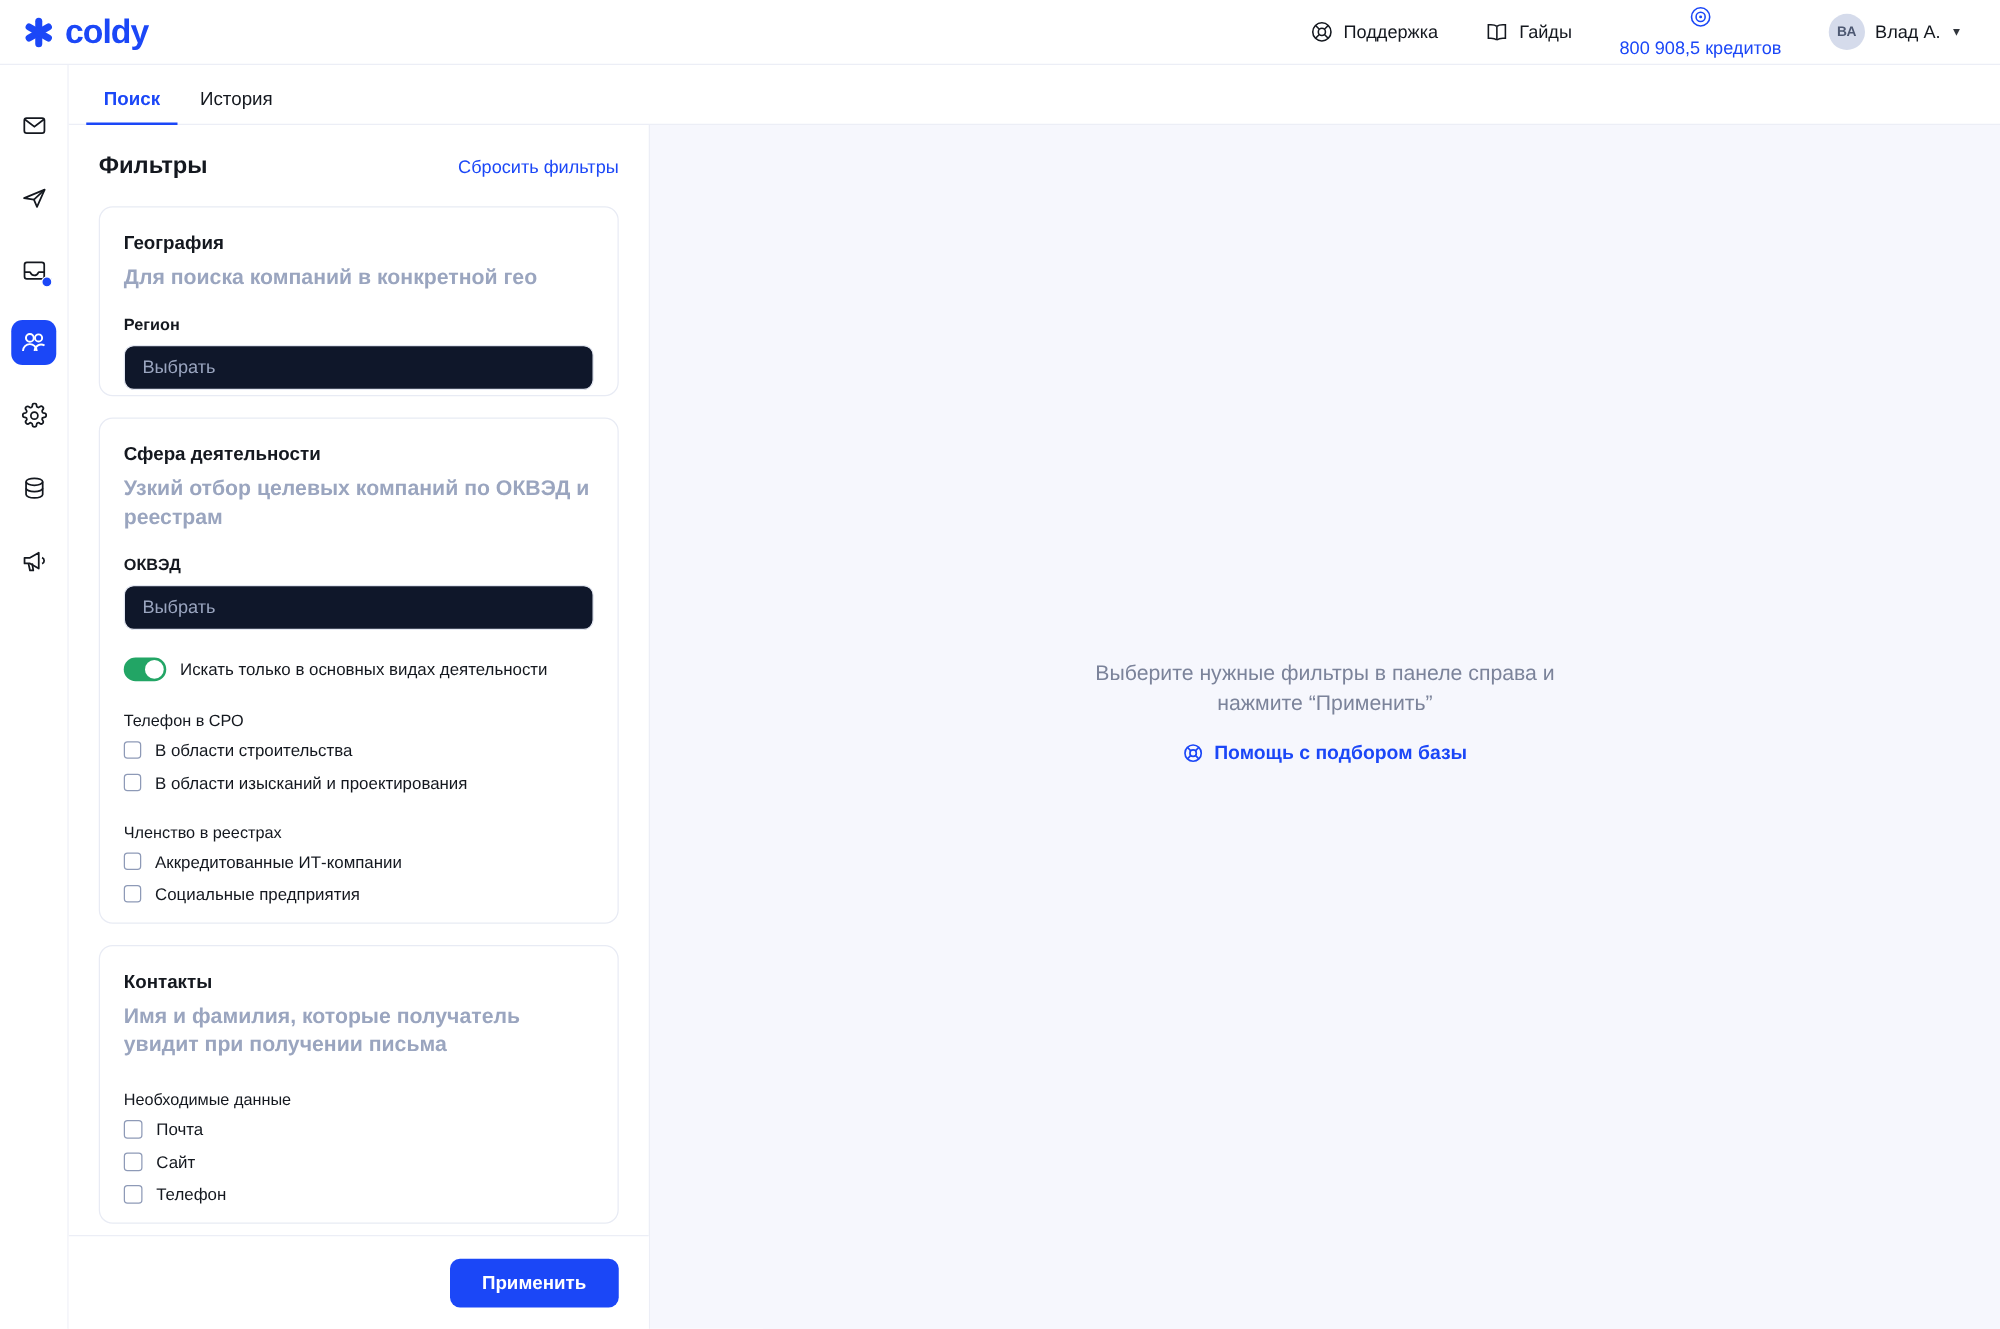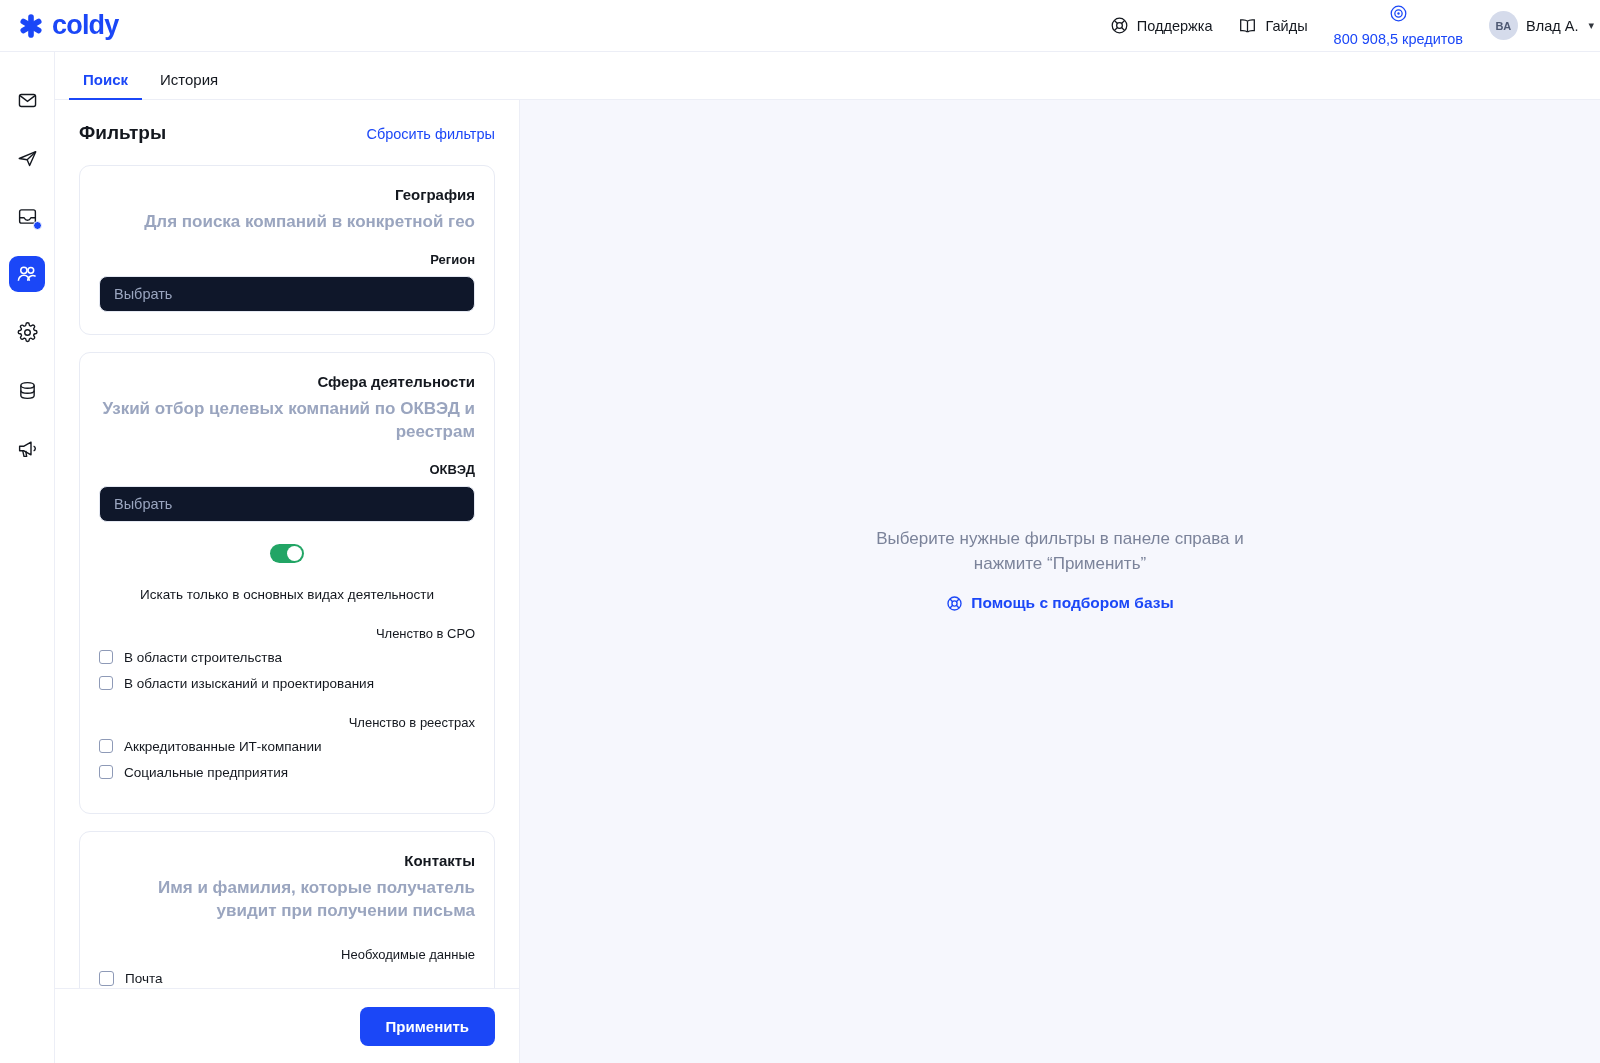--- a/index.html
+++ b/index.html
@@ -17,22 +17,22 @@
     border-bottom: 1px solid #eceef6;
     display: flex; align-items: center;
   }
   .logo-wrap { display: flex; align-items: center; gap: 6px; margin-left: 16px; }
   .logo-mark { width: 30px; height: 30px; display: block; }
   .logo-text {
     font-size: 27px; font-weight: 700; color: #1B47F7;
     letter-spacing: -0.8px; line-height: 1;
   }
   .topbar-right {
-    margin-left: auto; margin-right: 6px;
-    display: flex; align-items: center; gap: 26px;
+    margin-left: auto; margin-right: 32px;
+    display: flex; align-items: center; gap: 38px;
   }
   .tb-item {
     display: flex; align-items: center; gap: 8px;
     font-size: 14.5px; color: #14181f; cursor: pointer;
   }
   .tb-item.accent { color: #1B47F7; flex-direction: column; }
   .avatar {
     width: 29px; height: 29px; border-radius: 50%;
     background: #d5dbeb; color: #4d5872;
     font-size: 11px; font-weight: 600;
@@ -88,34 +88,33 @@
   }
   .filters-head {
     display: flex; align-items: baseline; justify-content: space-between;
     margin-bottom: 21px;
   }
   .filters-title { font-size: 19px; font-weight: 700; color: #14181f; }
   .reset-link { font-size: 14.5px; color: #1B47F7; cursor: pointer; }
 
   .card {
     border: 1px solid #e8ebf4; border-radius: 11px;
-    background: #ffffff; padding: 20px 19px 22px 19px;
+    background: #ffffff; padding: 20px 19px 4px 19px;
     margin-bottom: 17px;
-    text-align: right;
   }
   .card-title { font-size: 15px; font-weight: 700; color: #14181f; margin-bottom: 8px; }
   .card-sub { font-size: 17px; color: #9aa5bf; margin-bottom: 18px; line-height: 1.35; font-weight: bold; }
   .field-label { font-size: 13px; font-weight: 600; color: #14181f; margin-bottom: 9px; }
   .select-box {
     height: 36px; border: 1px solid #e4e8f2; border-radius: 8px;
     display: flex; align-items: center; padding: 0 14px;
     font-size: 14.5px; color: #9aa5bf; cursor: pointer; background:#0f172a;
   }
 
-  .toggle-row { display: flex; align-items: center; gap: 24px; margin-top: 22px; flex-direction: column; }
+  .toggle-row { display: flex; align-items: center; gap: 11px; margin-top: 22px; }
   .toggle {
     width: 34px; height: 19px; border-radius: 11px; background: #22A565;
     position: relative; cursor: pointer; flex: 0 0 auto;
   }
   .toggle .knob {
     position: absolute; top: 2px; right: 2px;
     width: 15px; height: 15px; border-radius: 50%; background: #ffffff;
   }
   .toggle-label { font-size: 13.5px; color: #14181f; }
 
@@ -290,21 +289,21 @@
       <div class="field-label">ОКВЭД</div>
       <div class="select-box">Выбрать</div>
 
       <div class="toggle-row">
         <div class="toggle">
             <span class="knob"></span>
           </div>
         <span class="toggle-label">Искать только в основных видах деятельности</span>
       </div>
 
-      <div class="group-label">Членство в СРО</div>
+      <div class="group-label">Телефон в СРО</div>
       <div class="cb-row">
         <span class="cb"></span>
         <span class="cb-label">В области строительства</span>
       </div>
       <div class="cb-row">
         <span class="cb"></span>
         <span class="cb-label">В области изысканий и проектирования</span>
       </div>
 
       <div class="group-label">Членство в реестрах</div>

